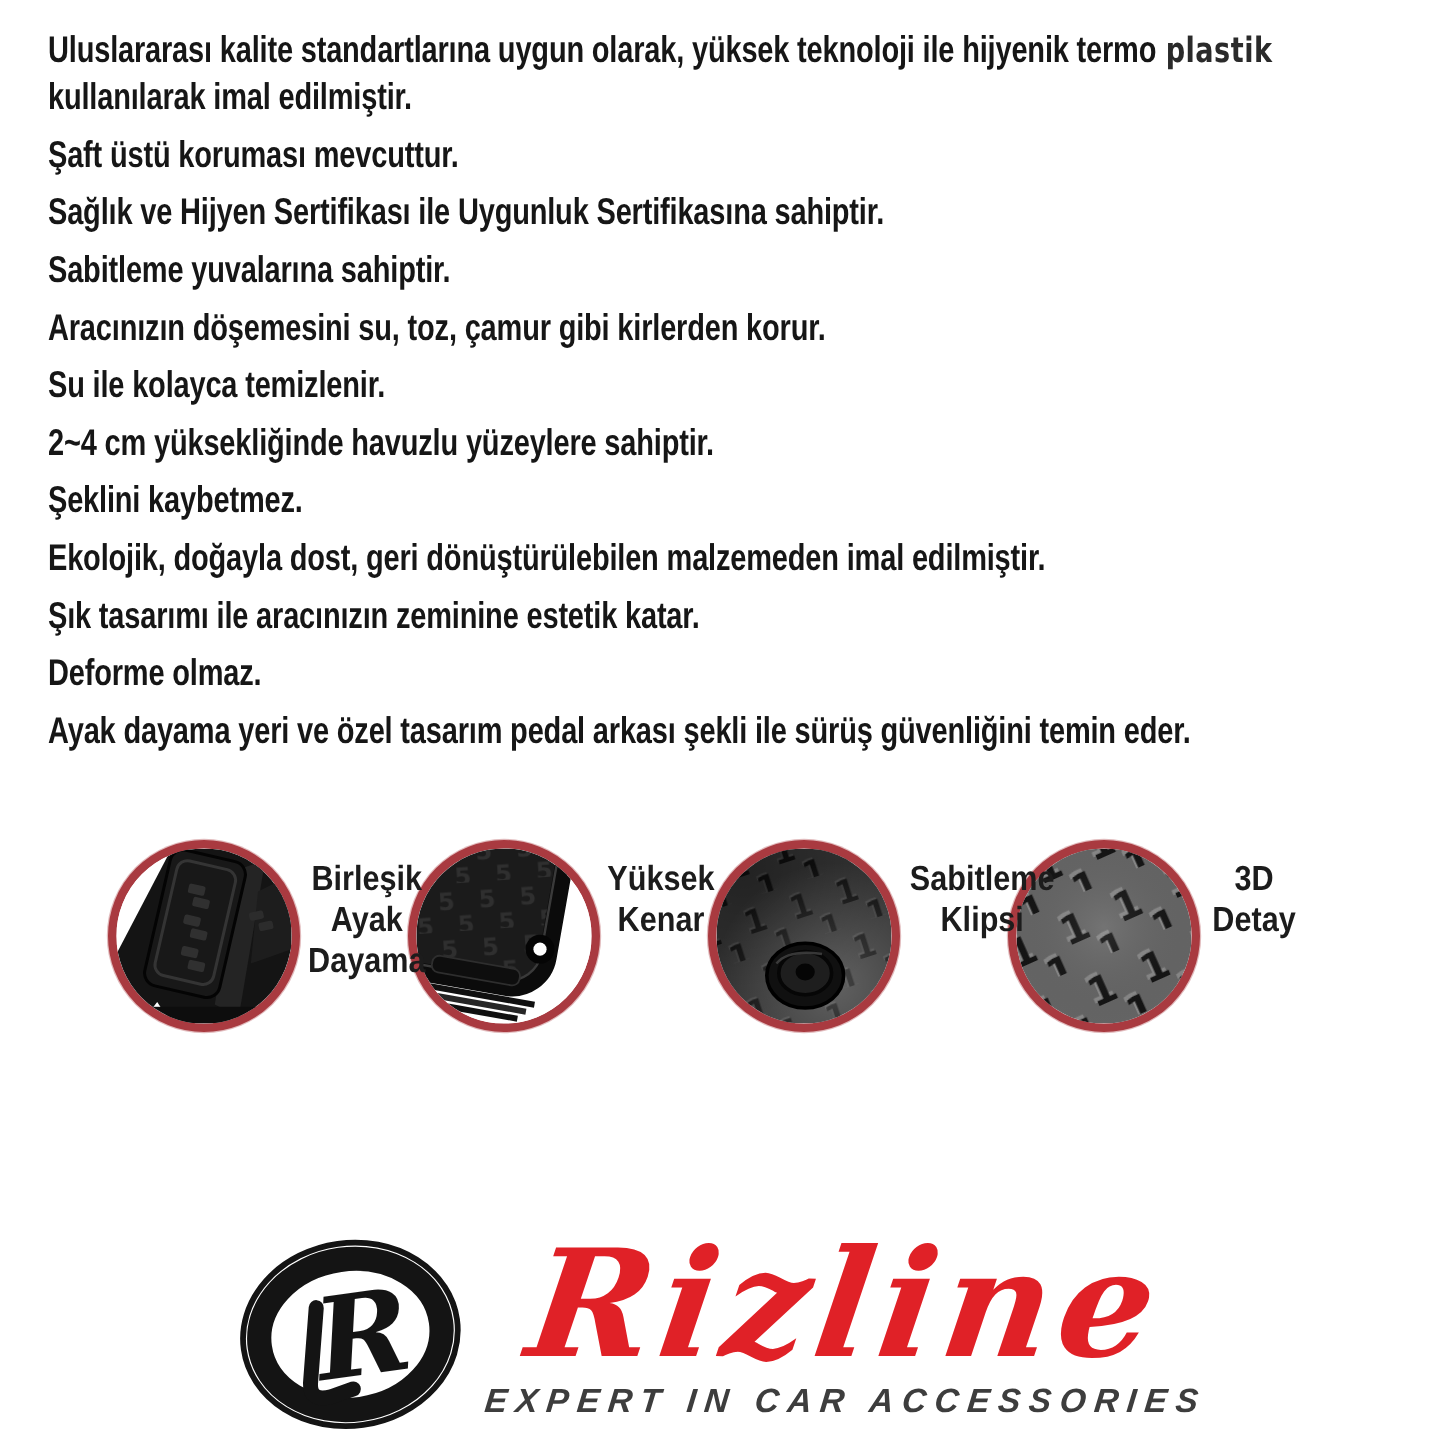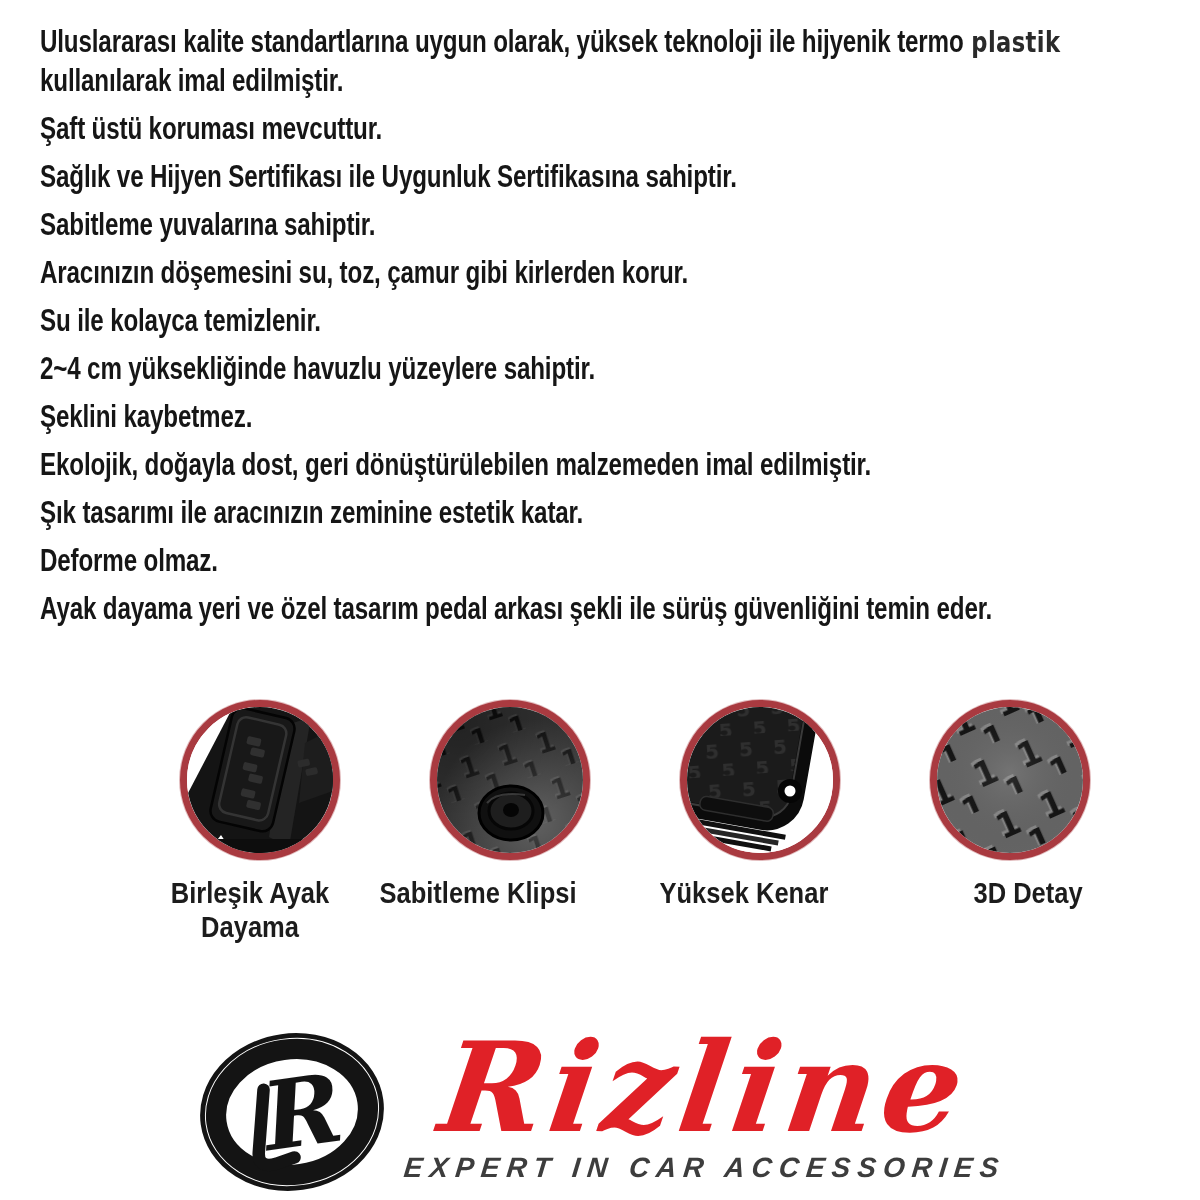--- a/index.html
+++ b/index.html
@@ -18,21 +18,21 @@
   }
   .fline.tight{margin-bottom:3px;}
   .alt-word{
     font-family:"DejaVu Sans",sans-serif;font-size:29px;font-weight:700;
     margin-left:10px;letter-spacing:0.5px;color:#2a2a2a;
   }
   
   .highlights{
     position:absolute;top:700px;left:90px;width:1000px;display:flex;
   }
-  .hl-col{width:250px;display:flex;flex-direction:column;align-items:flex-end;}
+  .hl-col{width:250px;display:flex;flex-direction:row;align-items:flex-start;}
   .photo-ring{
     width:146px;height:146px;border-radius:50%;
     border:7px solid #a93a40;overflow:hidden;background:#fff;flex:0 0 auto;
     box-shadow:0 0 0 1px rgba(169,58,64,.35);
   }
   .photo-ring svg{display:block;}
   .hl-caption{
     margin-top:16px;font-size:29px;line-height:34px;font-weight:700;
     color:#1c1c1c;text-align:center;white-space:pre-line;
     transform:scaleX(0.88);transform-origin:50% 0;
@@ -98,20 +98,47 @@
         <g fill="#2c2c2c" transform="rotate(-12 120 62)">
           <rect x="112" y="52" width="12" height="7" rx="2"></rect>
           <rect x="118" y="62" width="12" height="7" rx="2"></rect>
         </g>
         <path d="M0,146 L20,146 L34,128 L46,146 L0,146 Z" fill="#ffffff"></path>
         <rect x="20" y="132" width="126" height="14" fill="#0d0d0d"></rect>
       </svg>
     </div>
     <div class="hl-caption">Birleşik Ayak
 Dayama</div>
+  </div>
+
+  <div class="hl-col">
+    <div class="photo-ring">
+      <svg width="146" height="146" viewBox="0 0 146 146">
+        <defs>
+          <pattern id="c3p" width="34" height="40" patternUnits="userSpaceOnUse" patternTransform="rotate(-14)">
+            <rect width="34" height="40" fill="#1b1b1b"></rect>
+            <text x="3" y="22" font-family="DejaVu Sans,sans-serif" font-weight="bold" font-size="20" fill="#2f2f2f">5</text>
+            <text x="18" y="42" font-family="DejaVu Sans,sans-serif" font-weight="bold" font-size="20" fill="#2f2f2f">5</text>
+          </pattern>
+        </defs>
+        <rect width="146" height="146" fill="#ffffff"></rect>
+        <g transform="rotate(10 60 60)">
+          <rect x="-44" y="-50" width="162" height="166" rx="34" fill="url(#c3p)"></rect>
+          <rect x="-40" y="-46" width="154" height="158" rx="30" fill="none" stroke="#0b0b0b" stroke-width="15"></rect>
+          <rect x="-34" y="-40" width="142" height="146" rx="26" fill="none" stroke="#3a3a3a" stroke-width="2"></rect>
+          <rect x="-30" y="120" width="140" height="5" fill="#101010"></rect>
+          <rect x="-28" y="127" width="132" height="5" fill="#262626"></rect>
+          <rect x="-26" y="134" width="124" height="5" fill="#101010"></rect>
+          <rect x="20" y="96" width="74" height="14" rx="6" fill="#0e0e0e" stroke="#2e2e2e" stroke-width="1.5"></rect>
+        </g>
+        <circle cx="103" cy="84" r="12" fill="#050505"></circle>
+        <circle cx="103" cy="84" r="5.5" fill="#ffffff"></circle>
+      </svg>
+    </div>
+    <div class="hl-caption">Yüksek Kenar</div>
   </div>
 
   <div class="hl-col">
     <div class="photo-ring">
       <svg width="146" height="146" viewBox="0 0 146 146">
         <defs>
           <pattern id="c2p" width="40" height="48" patternUnits="userSpaceOnUse" patternTransform="rotate(-18)">
             <rect width="40" height="48" fill="#343434"></rect>
             <text x="2" y="27" font-family="DejaVu Sans,sans-serif" font-weight="bold" font-size="27" fill="#474747">1</text>
             <text x="3" y="29" font-family="DejaVu Sans,sans-serif" font-weight="bold" font-size="27" fill="#0f0f0f">1</text>
@@ -138,47 +165,20 @@
         </g>
       </svg>
     </div>
     <div class="hl-caption">Sabitleme Klipsi</div>
   </div>
 
   <div class="hl-col">
     <div class="photo-ring">
       <svg width="146" height="146" viewBox="0 0 146 146">
         <defs>
-          <pattern id="c3p" width="34" height="40" patternUnits="userSpaceOnUse" patternTransform="rotate(-14)">
-            <rect width="34" height="40" fill="#1b1b1b"></rect>
-            <text x="3" y="22" font-family="DejaVu Sans,sans-serif" font-weight="bold" font-size="20" fill="#2f2f2f">5</text>
-            <text x="18" y="42" font-family="DejaVu Sans,sans-serif" font-weight="bold" font-size="20" fill="#2f2f2f">5</text>
-          </pattern>
-        </defs>
-        <rect width="146" height="146" fill="#ffffff"></rect>
-        <g transform="rotate(10 60 60)">
-          <rect x="-44" y="-50" width="162" height="166" rx="34" fill="url(#c3p)"></rect>
-          <rect x="-40" y="-46" width="154" height="158" rx="30" fill="none" stroke="#0b0b0b" stroke-width="15"></rect>
-          <rect x="-34" y="-40" width="142" height="146" rx="26" fill="none" stroke="#3a3a3a" stroke-width="2"></rect>
-          <rect x="-30" y="120" width="140" height="5" fill="#101010"></rect>
-          <rect x="-28" y="127" width="132" height="5" fill="#262626"></rect>
-          <rect x="-26" y="134" width="124" height="5" fill="#101010"></rect>
-          <rect x="20" y="96" width="74" height="14" rx="6" fill="#0e0e0e" stroke="#2e2e2e" stroke-width="1.5"></rect>
-        </g>
-        <circle cx="103" cy="84" r="12" fill="#050505"></circle>
-        <circle cx="103" cy="84" r="5.5" fill="#ffffff"></circle>
-      </svg>
-    </div>
-    <div class="hl-caption">Yüksek Kenar</div>
-  </div>
-
-  <div class="hl-col">
-    <div class="photo-ring">
-      <svg width="146" height="146" viewBox="0 0 146 146">
-        <defs>
           <pattern id="c4p" width="48" height="56" patternUnits="userSpaceOnUse" patternTransform="rotate(-24)">
             <rect width="48" height="56" fill="#646464"></rect>
             <text x="4" y="33" font-family="DejaVu Sans,sans-serif" font-weight="bold" font-size="33" fill="#868686">1</text>
             <text x="6" y="36" font-family="DejaVu Sans,sans-serif" font-weight="bold" font-size="33" fill="#141414">1</text>
             <text x="27" y="61" font-family="DejaVu Sans,sans-serif" font-weight="bold" font-size="33" fill="#868686">1</text>
             <text x="29" y="64" font-family="DejaVu Sans,sans-serif" font-weight="bold" font-size="33" fill="#141414">1</text>
           </pattern>
           <radialGradient id="c4v" cx="0.5" cy="0.45" r="0.75">
             <stop offset="0" stop-color="#ffffff" stop-opacity="0.10"></stop>
             <stop offset="0.75" stop-color="#000000" stop-opacity="0"></stop>

